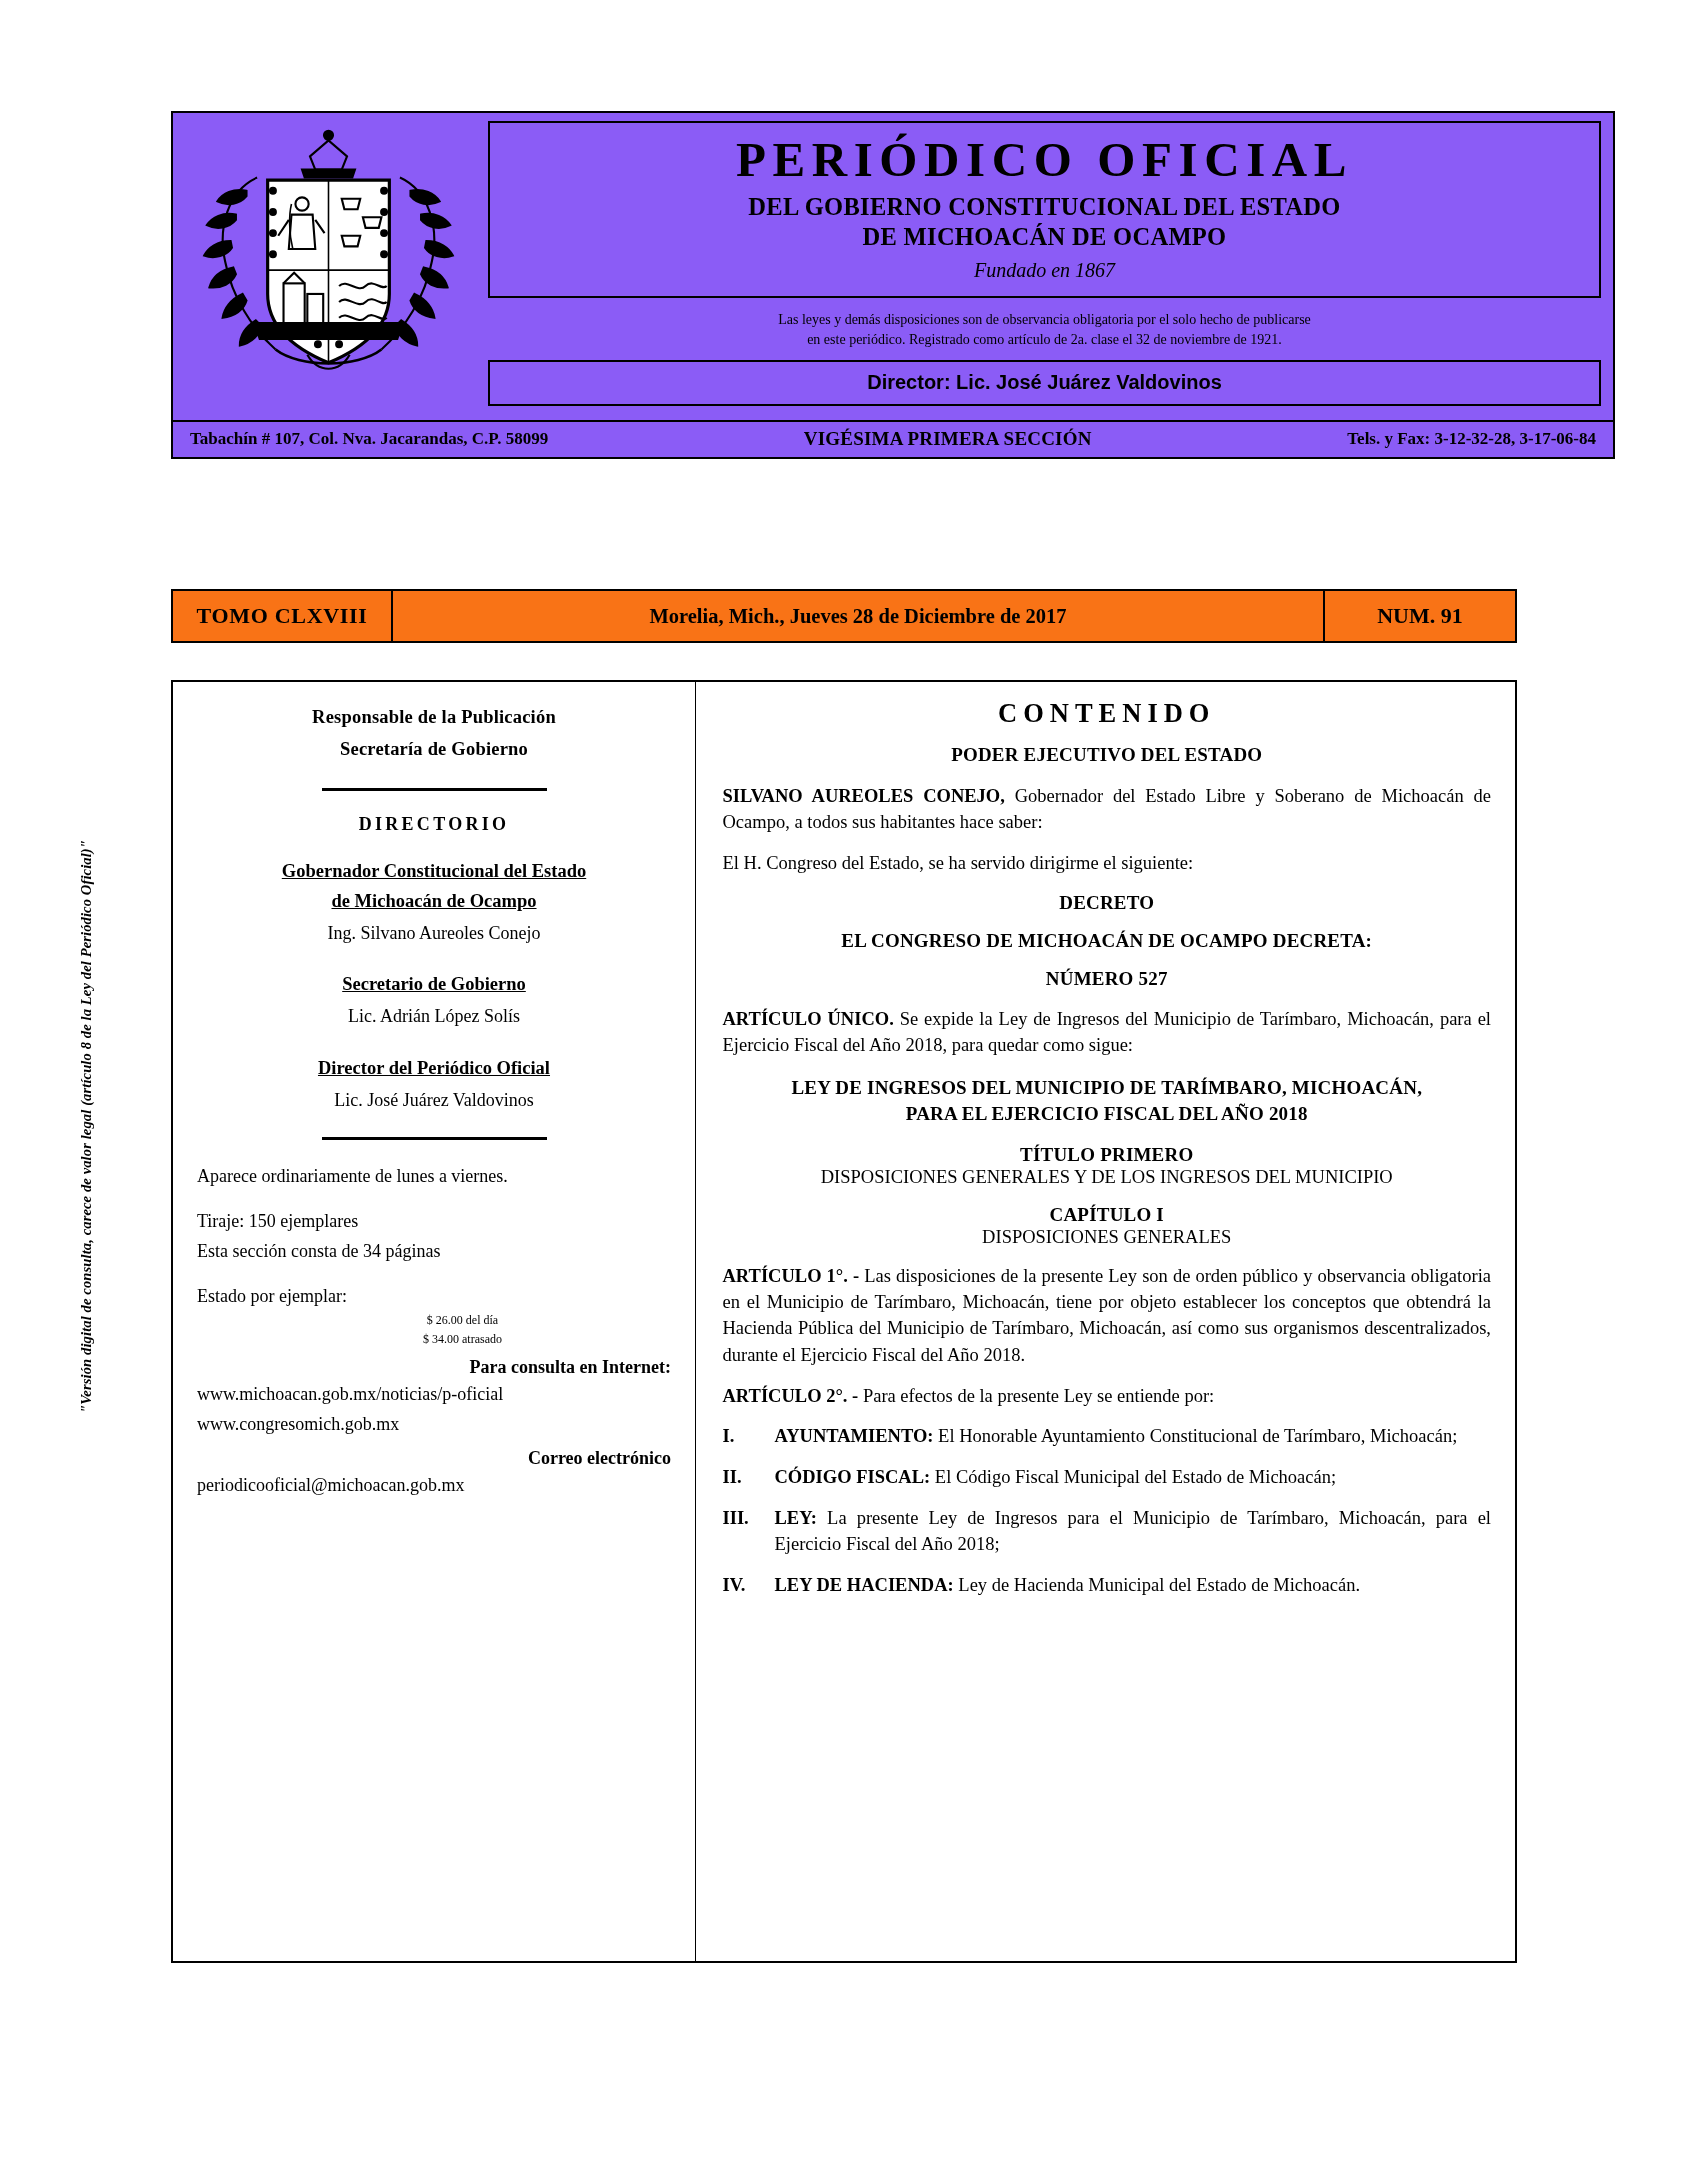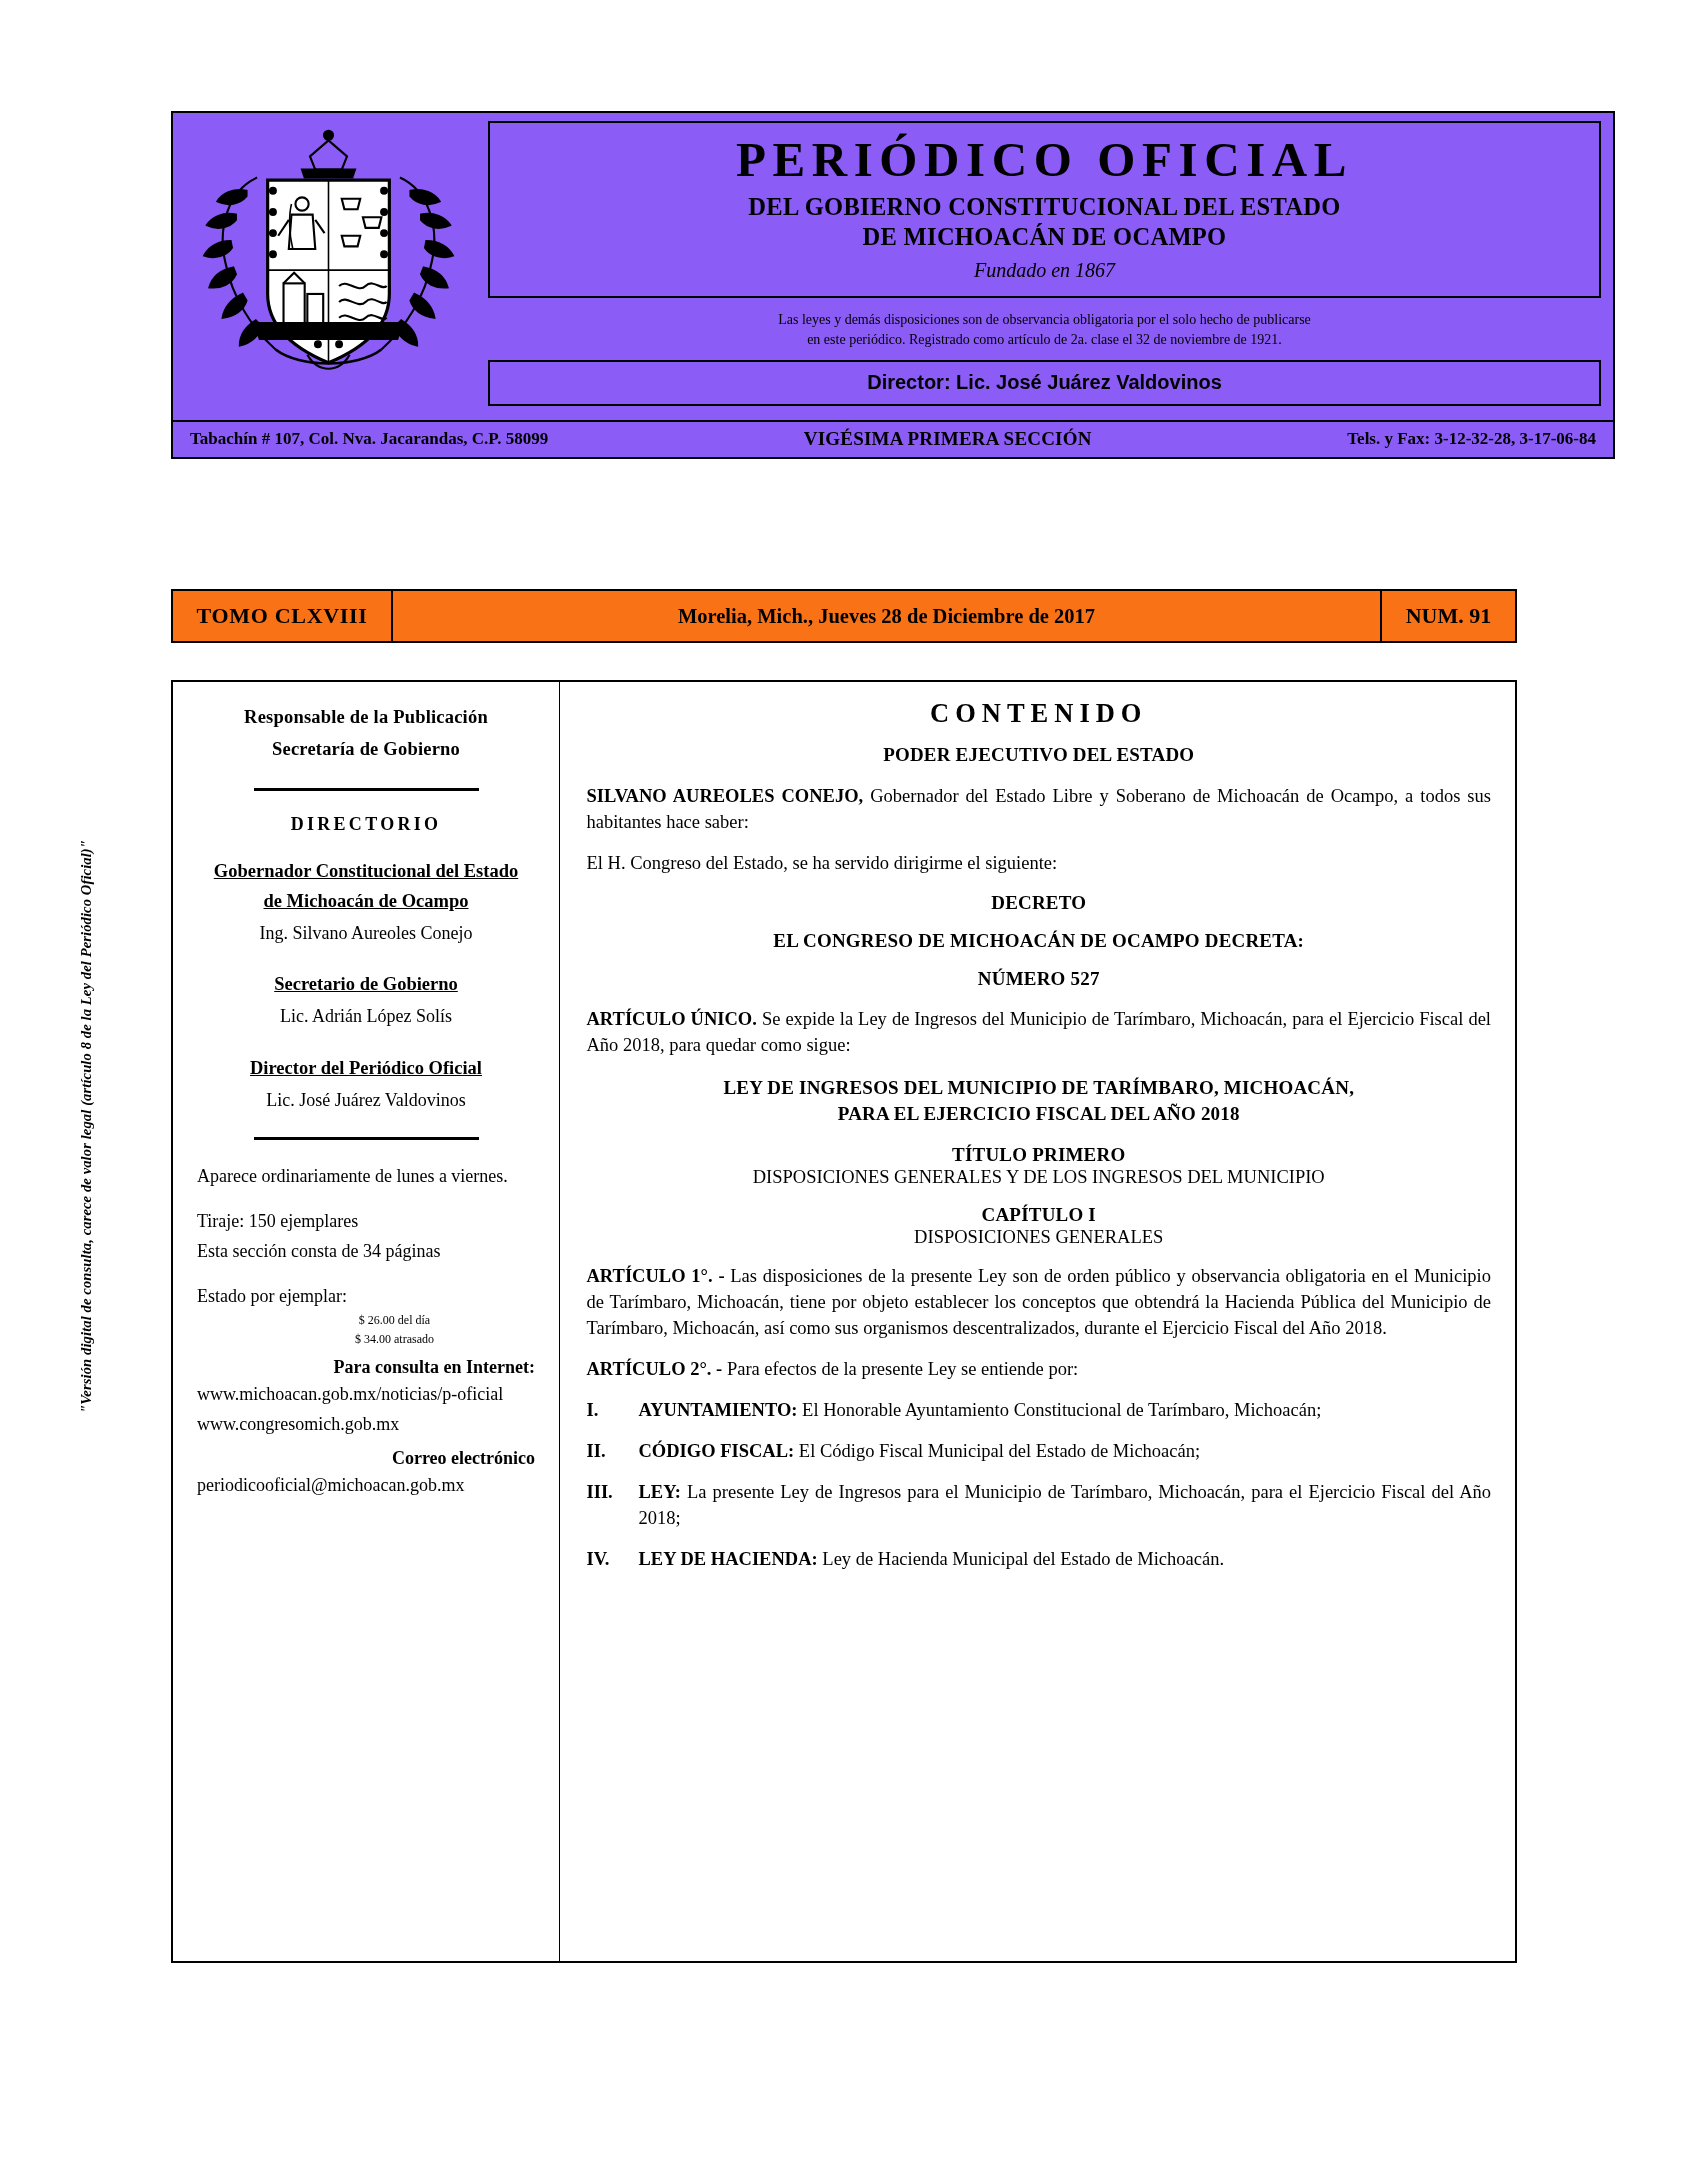--- a/index.html
+++ b/index.html
@@ -164,37 +164,37 @@
   }
   #tomo-bar .cell {
     display: flex;
     align-items: center;
     justify-content: center;
     font-family: "Liberation Serif", serif;
     font-weight: bold;
   }
   #tomo-bar .tomo { width: 218px; font-size: 22px; border-right: 2.6px solid #000; letter-spacing: 0.7px;}
   #tomo-bar .fecha { flex: 1; font-size: 20.5px; border-right: 2.6px solid #000;}
-  #tomo-bar .num { width: 133px; font-size: 22px; border-radius: 8px; }
+  #tomo-bar .num { width: 190px; font-size: 22px; border-radius: 8px; }
 
   
   #body-box {
     position: absolute;
     left: 171px;
     top: 680px;
     width: 1346px;
     height: 1283px;
     border: 2.6px solid #000;
     box-sizing: border-box;
     display: flex;
     background: #fff;
     z-index: 10;
   }
   #left-col {
-    width: 387px;
+    width: 523px;
     border-right: 1.3px solid #000;
     box-sizing: border-box;
     padding: 18.5px 24px 6.6px 24px;
   }
   #right-col {
     flex: 1;
     box-sizing: border-box;
     padding: 16px 24px 6.6px 26.5px;
   }
 

